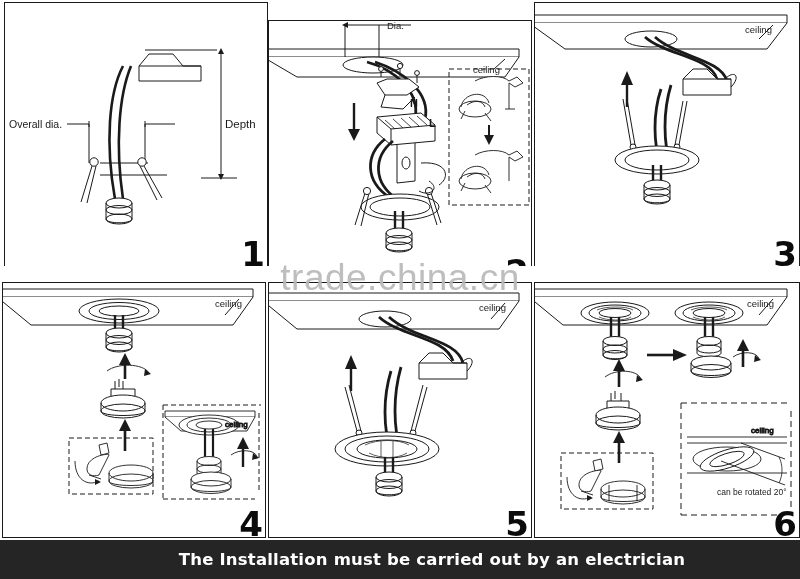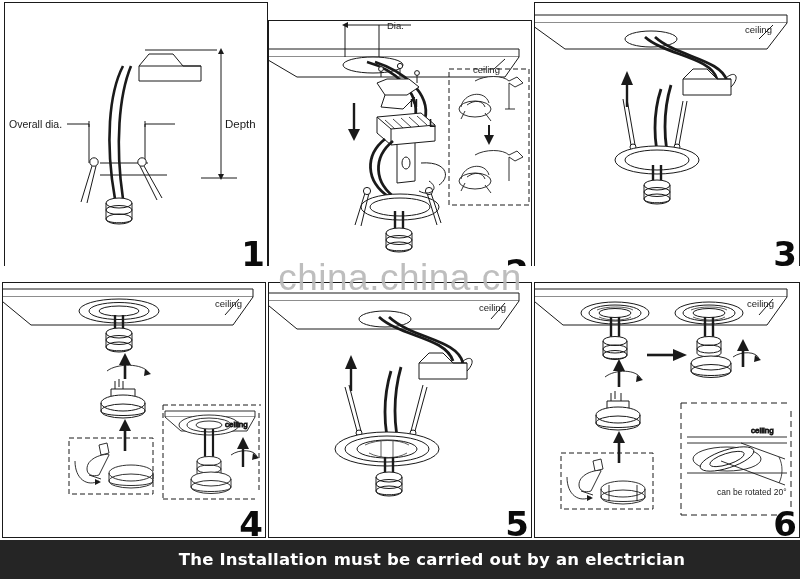--- a/index.html
+++ b/index.html
@@ -488,20 +488,20 @@
         <text x="182" y="212" font-size="8.5">can be rotated 20°</text>
       </svg>
       </div>
       <div class="pnum">6</div>
     </div>
 
   </div>
 
   <div class="wm-band"></div>
   <div class="watermark">
-    <span>china.china.cn</span>
+    <span>trade.china.cn</span>
   </div>
 
   <div class="banner">
     <span>The Installation must be carried out by an electrician</span>
   </div>
 
 </div>
 
 </body></html>

